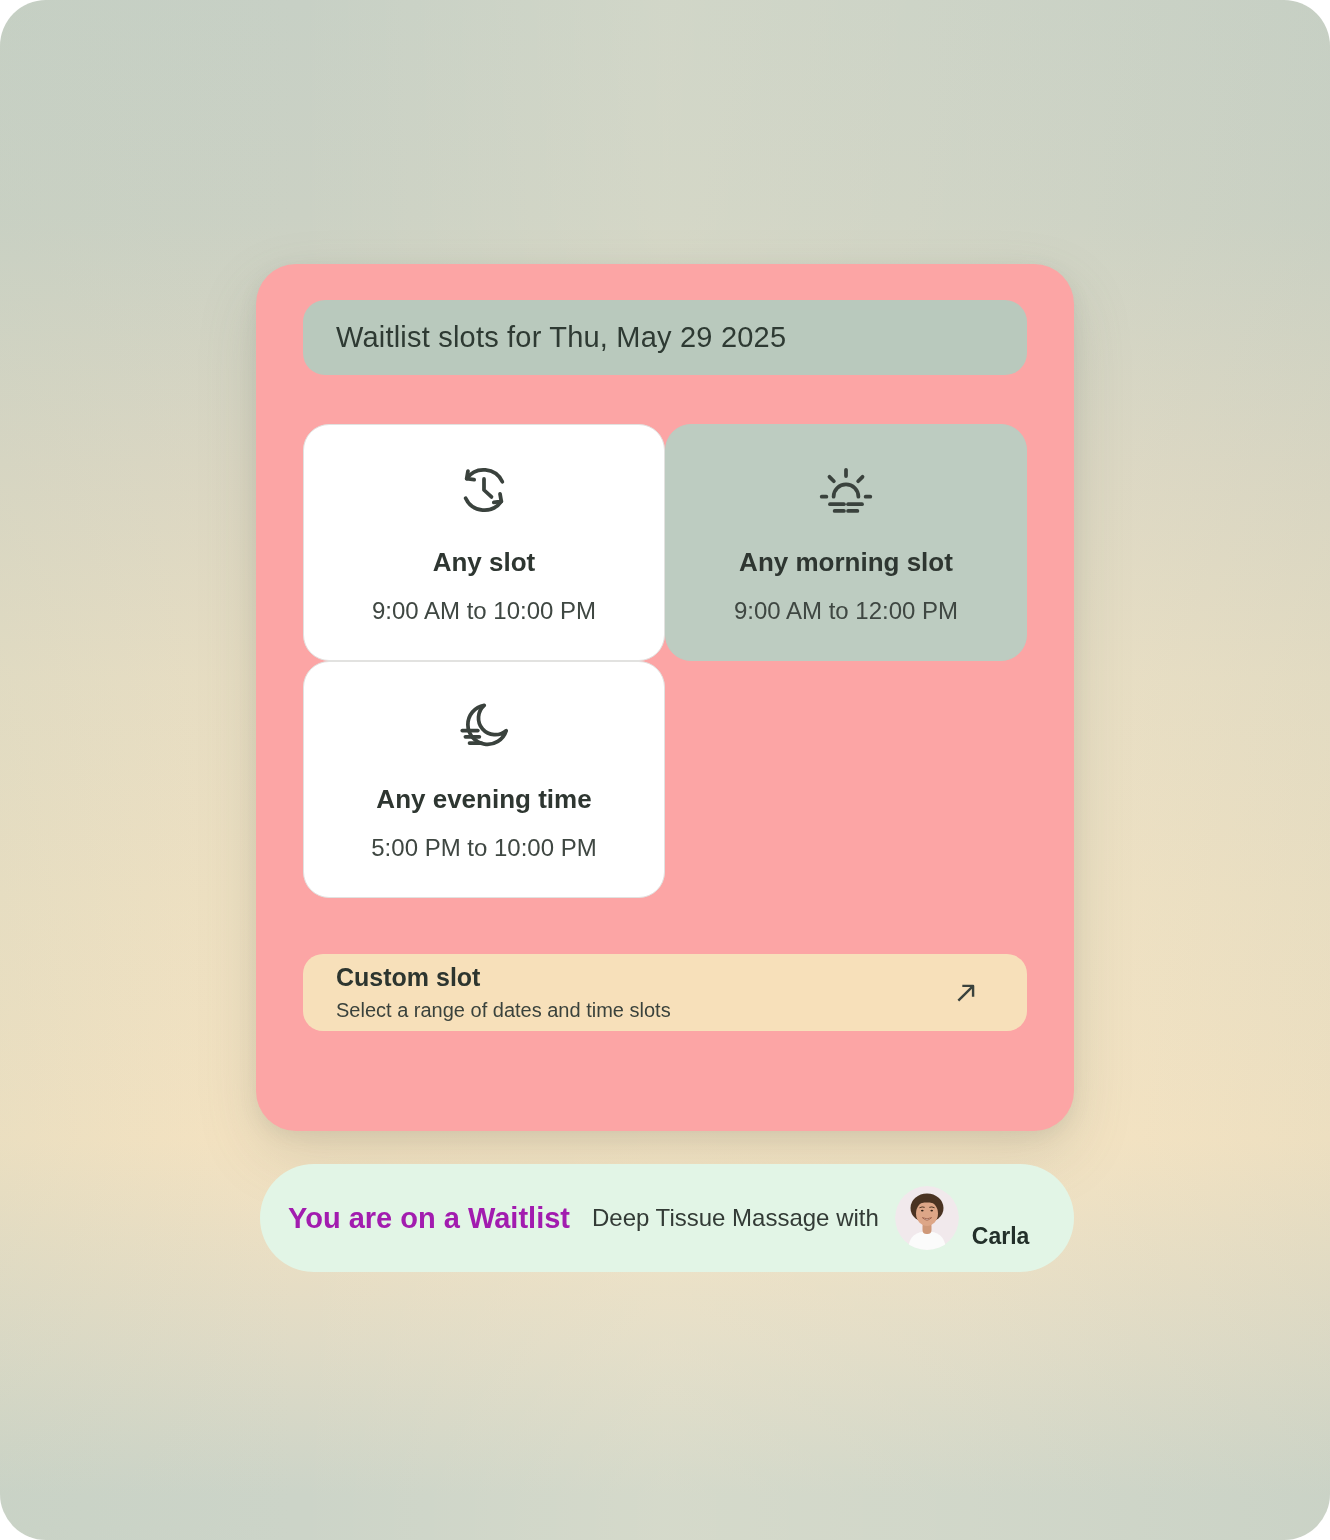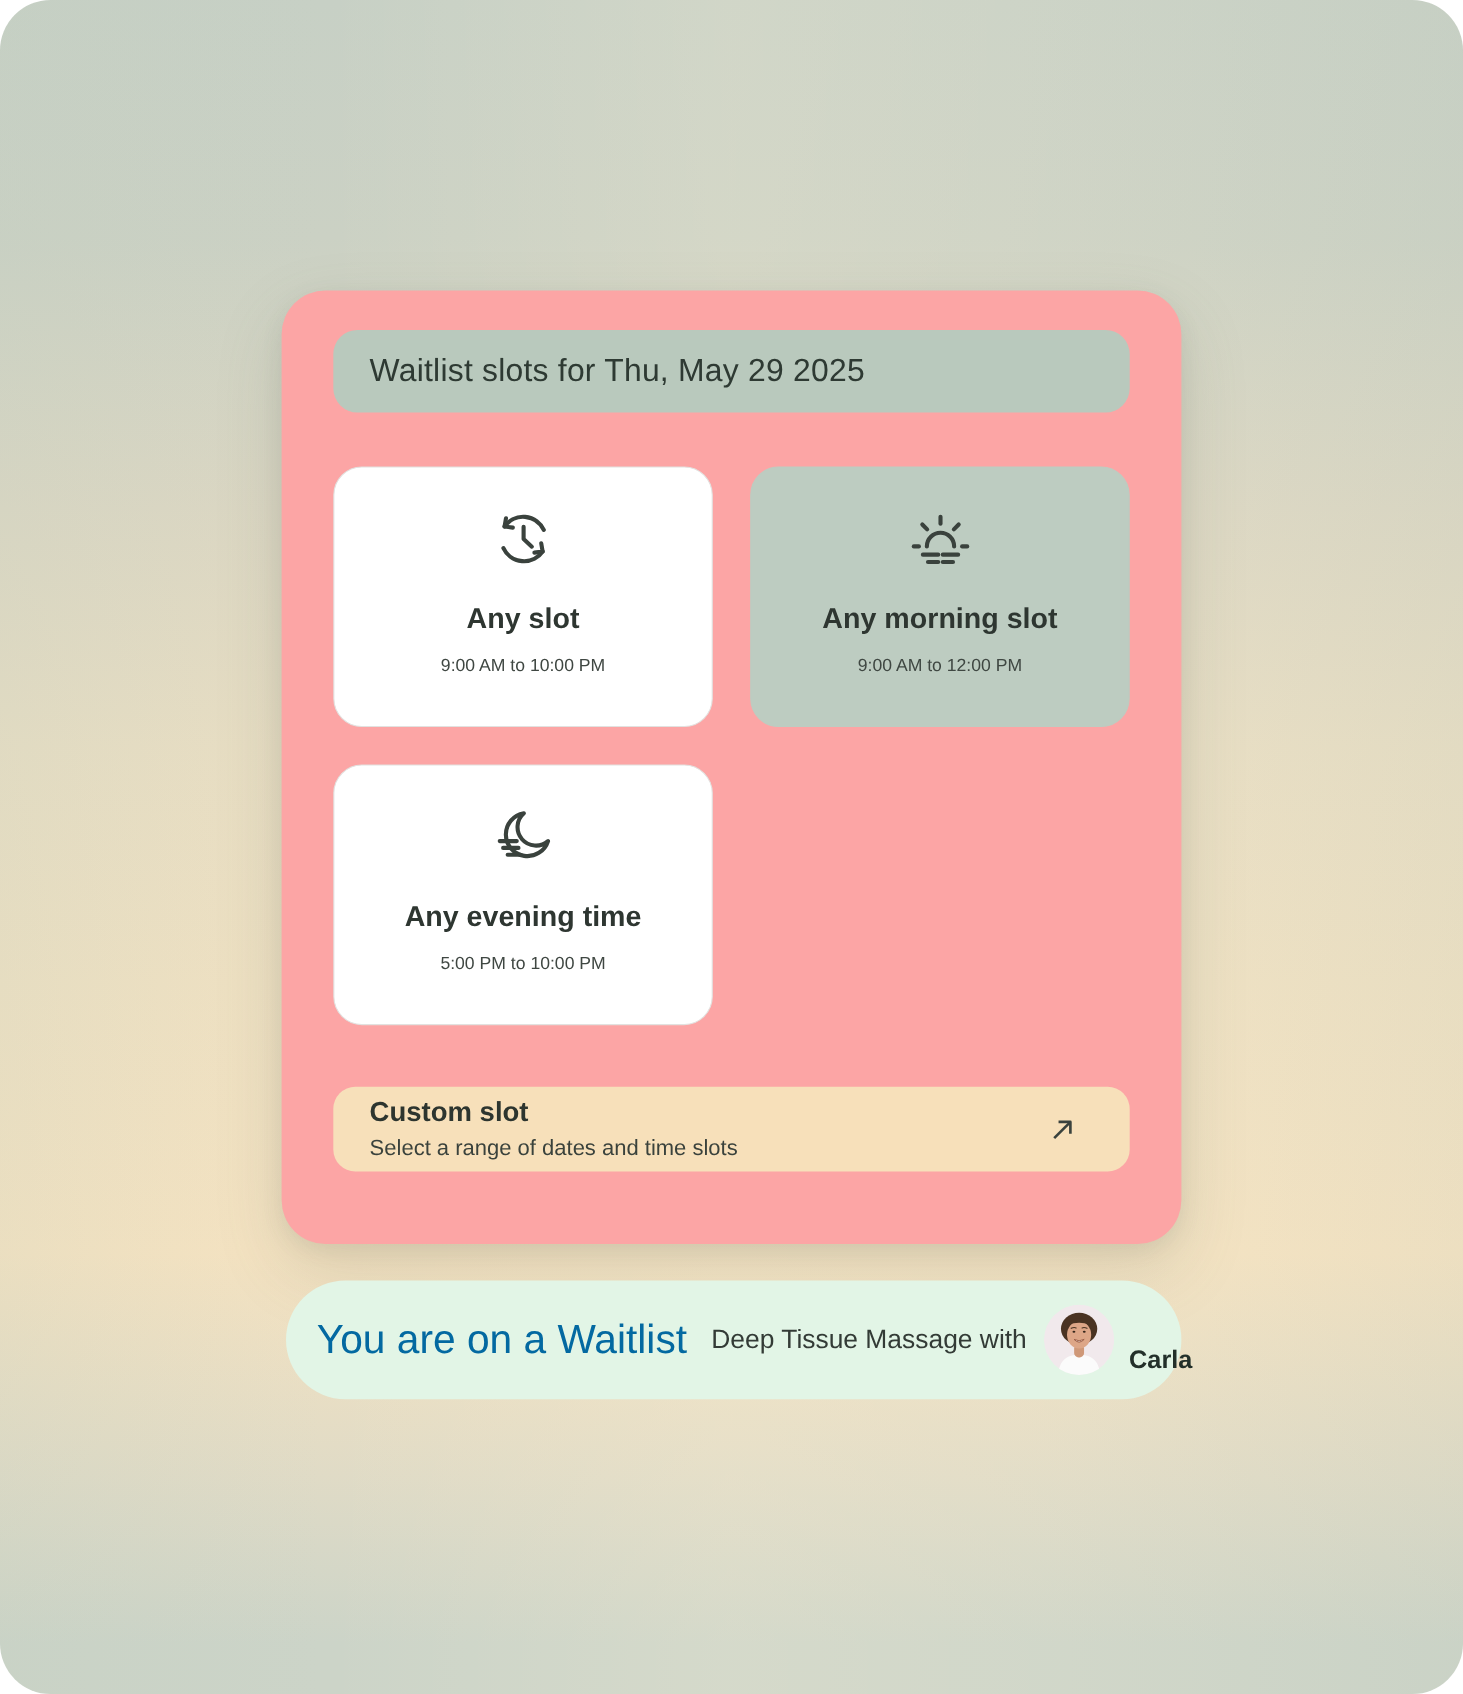--- a/index.html
+++ b/index.html
@@ -27,48 +27,48 @@
     box-shadow:0 24px 60px rgba(96,108,96,0.18), 0 6px 18px rgba(96,108,96,0.10);
   }
   .modal-header{
     height:75px;border-radius:22px;background:#b9c9bd;
     display:flex;align-items:center;padding:0 33px;margin-bottom:49px;
   }
   .modal-header .title{
     font-size:29px;font-weight:500;color:#2e3a33;letter-spacing:0.2px;
   }
 
-  .slots-grid{display:grid;grid-template-columns:1fr 1fr;gap:34px;}
+  .slots-grid{display:grid;grid-template-columns:1fr 1fr;}
   .slot-card{
     height:237px;background:#ffffff;border:1.5px solid #e2e2e0;border-radius:26px;
     box-sizing:border-box;display:flex;flex-direction:column;align-items:center;
     text-align:center;padding-top:34px;cursor:pointer;
   }
   .slot-card.selected{background:#bdccc1;border-color:#bdccc1;}
   .slot-icon{width:62px;height:62px;display:block;}
   .slot-icon svg{width:62px;height:62px;display:block;}
   .slot-title{margin-top:26px;font-size:26px;font-weight:600;color:#2e3631;}
-  .slot-time{margin-top:19px;font-size:16px;font-weight:400;color:#3f4742;}
+  .slot-time{margin-top:19px;font-size:24px;font-weight:400;color:#3f4742;}
 
   .custom-slot{
     margin-top:56px;height:77px;border-radius:20px;background:#f7e0ba;
     display:flex;align-items:center;justify-content:space-between;
     padding:0 44px 0 33px;cursor:pointer;
   }
   .custom-slot-title{font-size:25px;font-weight:600;color:#2d352f;}
   .custom-slot-sub{margin-top:7px;font-size:20px;font-weight:400;color:#3a423c;}
   .custom-arrow svg{width:34px;height:34px;display:block;}
 
   
   .waitlist-banner{
     position:absolute;left:260px;top:1164px;width:814px;height:108px;
     background:#e2f5e6;border-radius:54px;box-sizing:border-box;
     display:flex;align-items:center;padding:0 28px;
   }
-  .wl-status{font-size:37px;font-weight:400;color:#0369a1;white-space:nowrap;}
+  .wl-status{font-size:29px;font-weight:700;color:#a21caf;white-space:nowrap;}
   .wl-service{margin-left:22px;font-size:24px;font-weight:400;color:#333b36;white-space:nowrap;}
   .wl-avatar{margin-left:16px;width:64px;height:64px;border-radius:50%;overflow:hidden;flex:0 0 auto;}
   .wl-avatar svg{width:64px;height:64px;display:block;}
   .wl-name{margin-left:13px;font-size:23px;font-weight:600;color:#23302a;margin-top:36px;}
 
   .stroke-ic{stroke:#3a423d;fill:none;stroke-width:1.45;stroke-linecap:round;stroke-linejoin:round;}
 </style>
 </head>
 <body>
 

